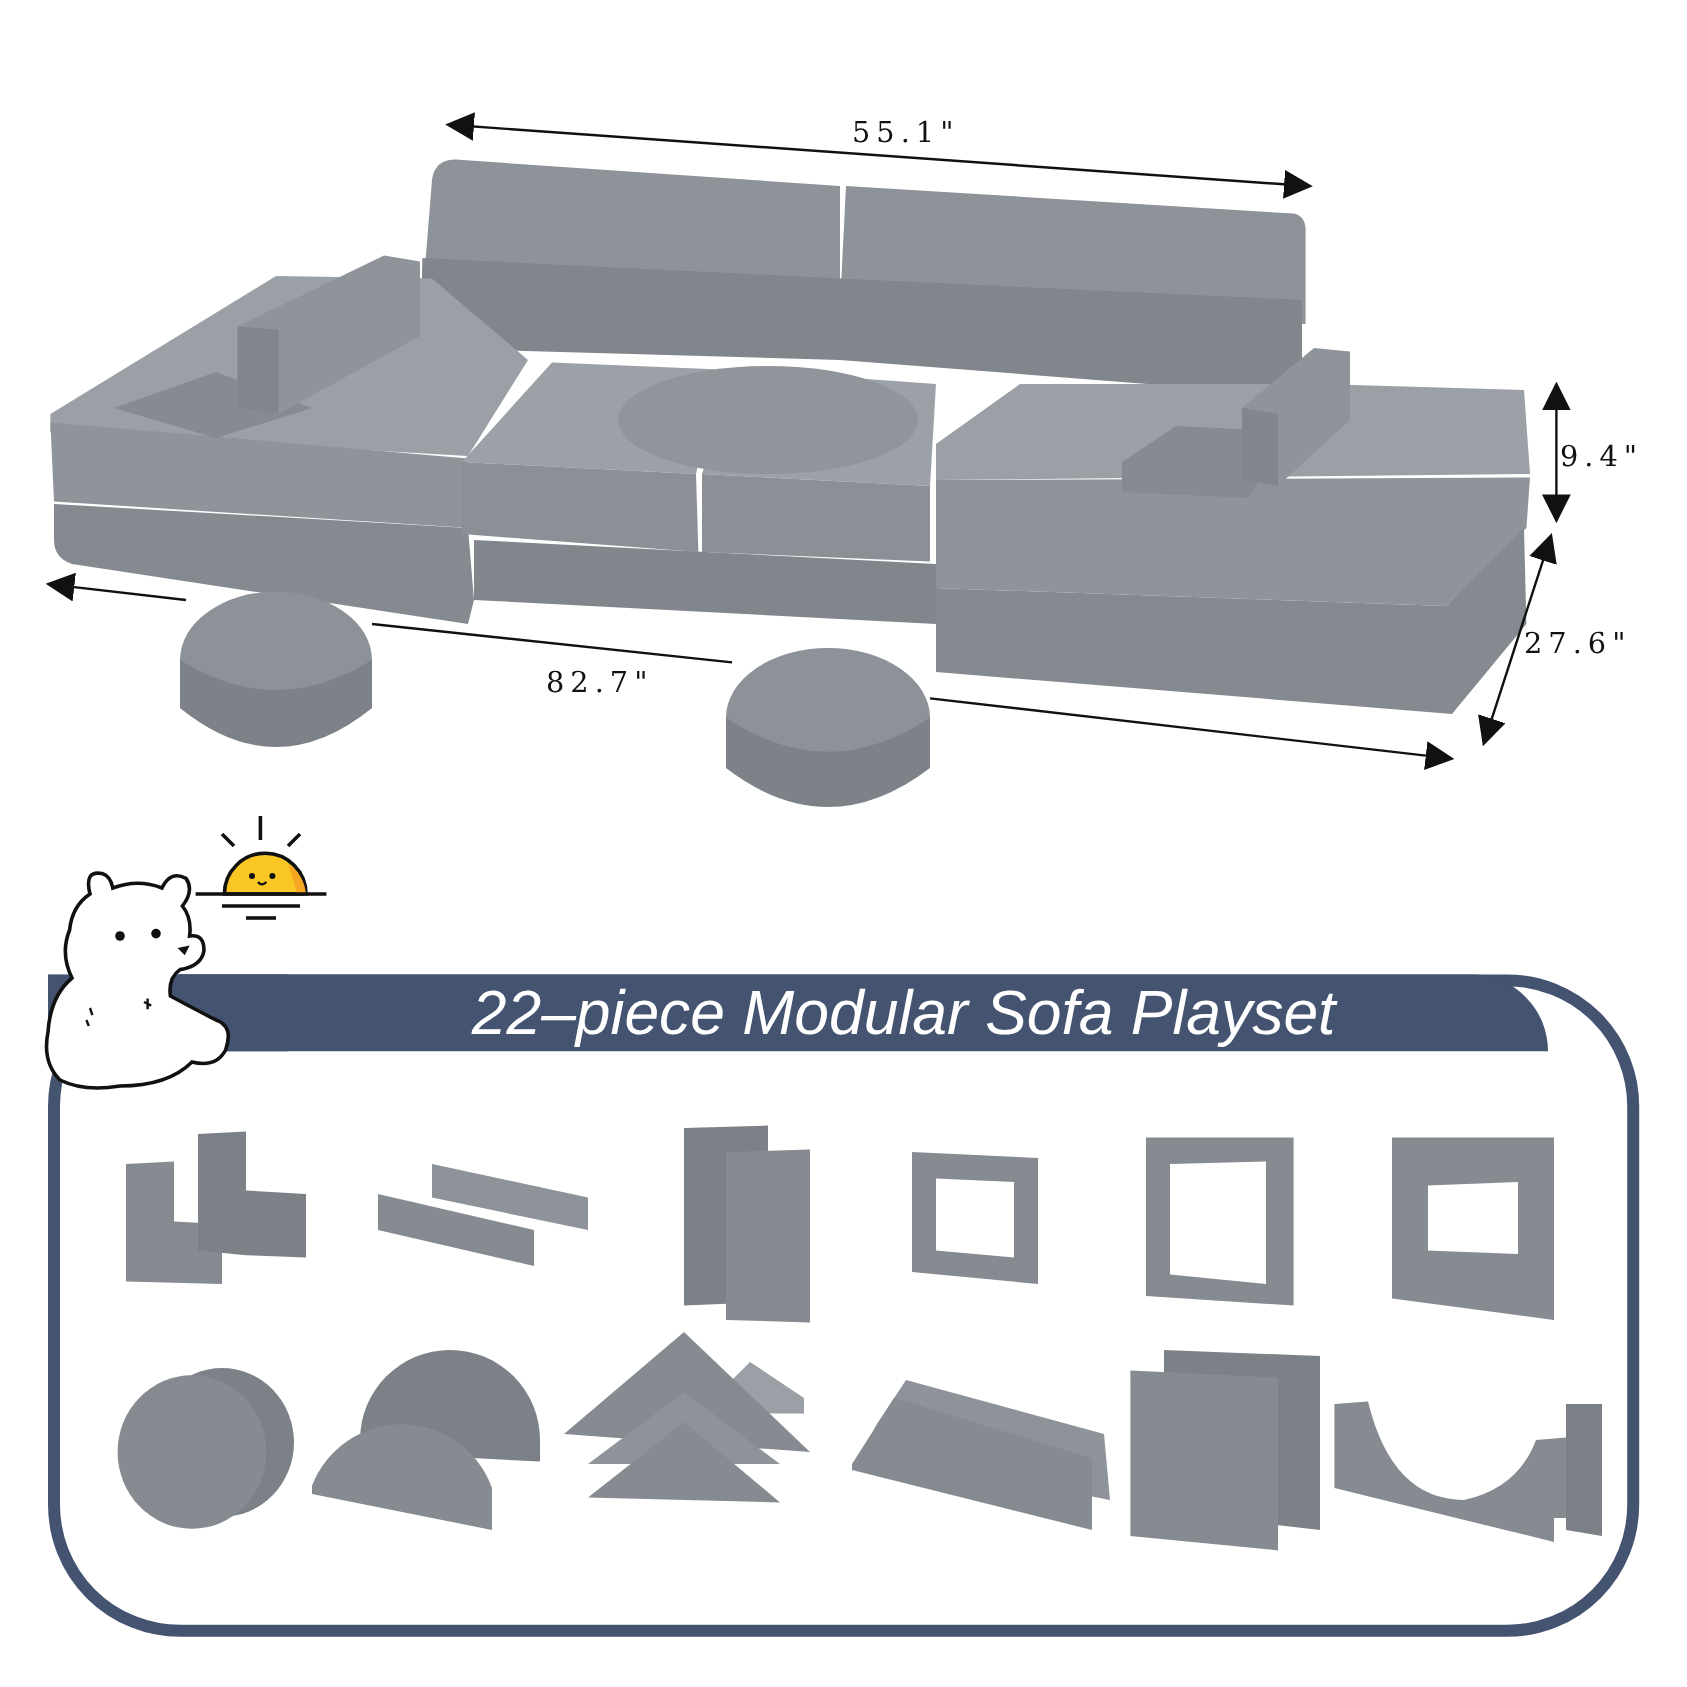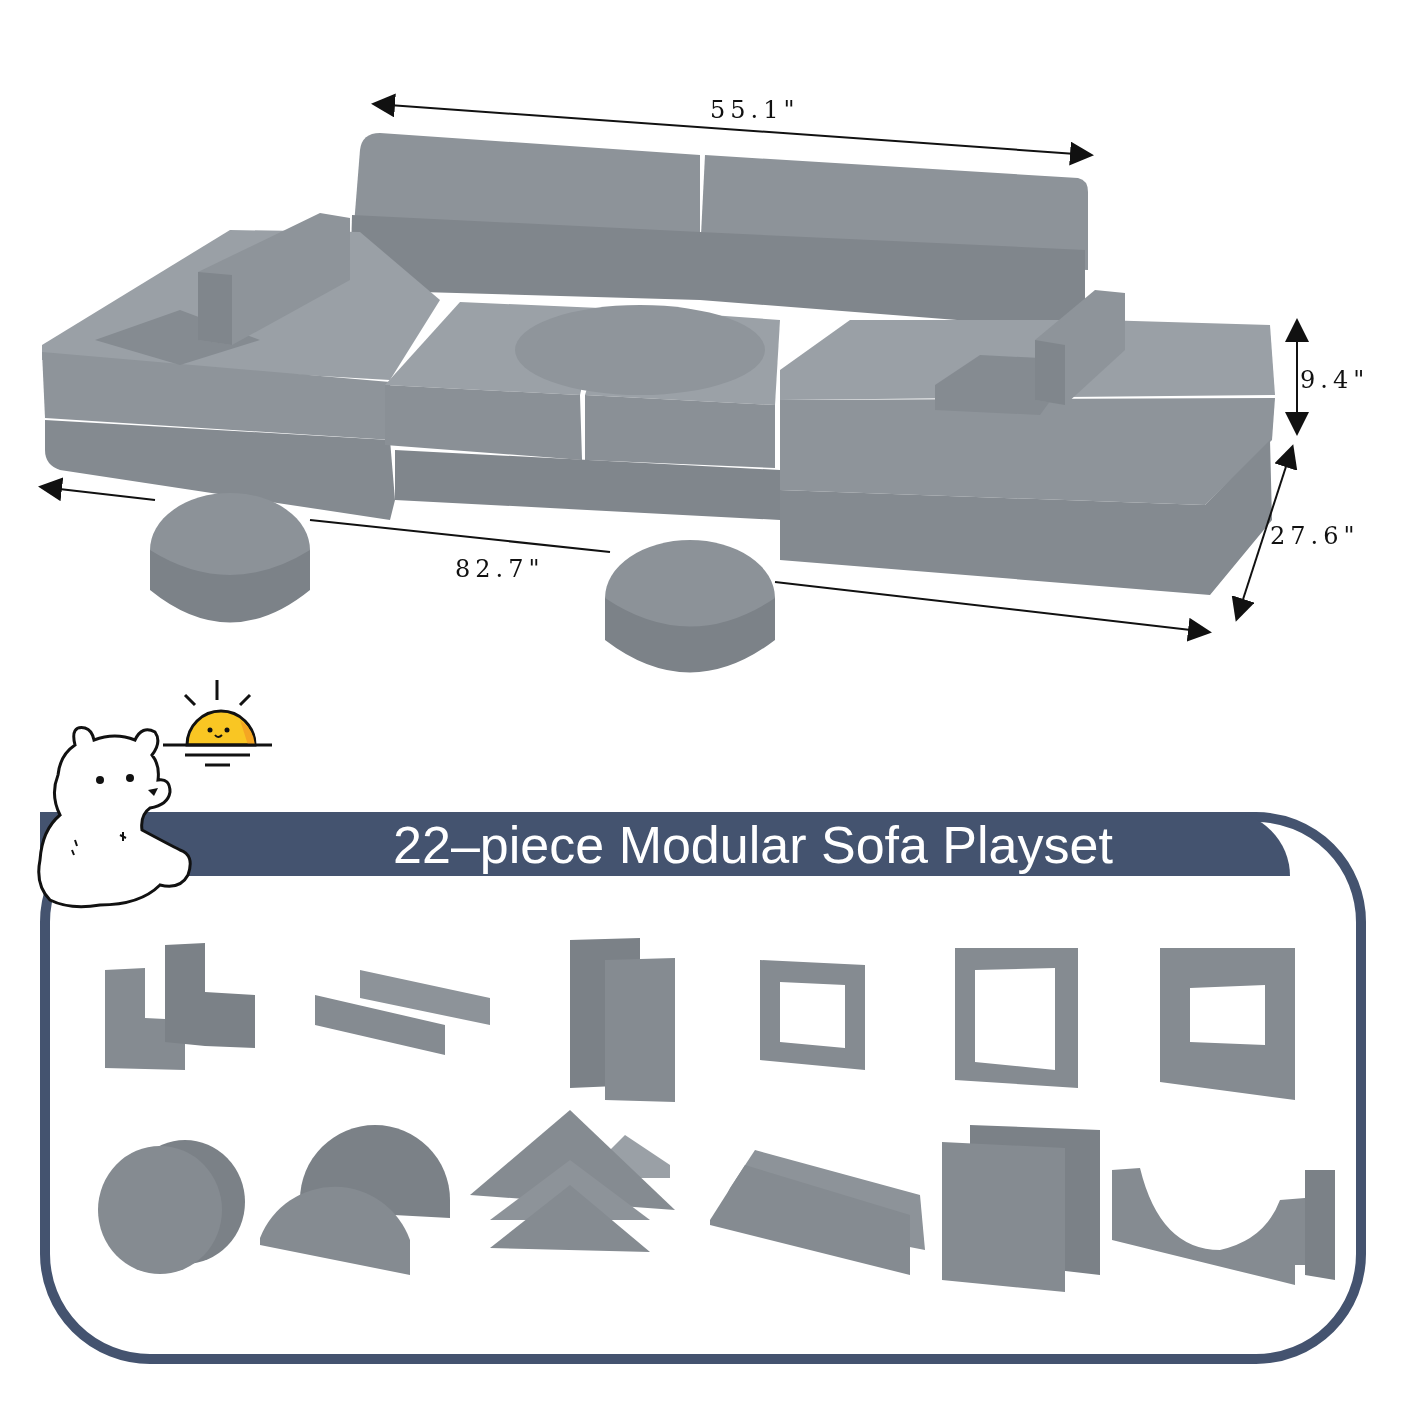--- a/index.html
+++ b/index.html
@@ -15,21 +15,21 @@
     position: absolute; left: 150px; top: 812px; width: 1140px; height: 64px;
     background: #44536f; border-top-right-radius: 80px;
   }
   .banner-cap {
     position: absolute; left: 40px; top: 812px; width: 200px; height: 64px; background: #44536f;
   }
   .title {
     position: absolute; left: 0; top: 812px; width: 1526px; text-align: center;
     font-size: 52px; color: #ffffff; line-height: 66px; letter-spacing: 0px;
   }
-  .title span { position: relative; left: -10px; }
+  .title span { position: relative; left: -10px; font-style: italic; }
   .pieces { position: absolute; left: 80px; top: 920px; width: 1260px; height: 420px; }
 </style>
 </head>
 <body>
 
 <div class="abs" style="left:0;top:0;width:1406px;height:680px;">
   <svg width="1406" height="680" viewBox="0 0 1406 680">
     <defs>
       <marker id="ah" markerWidth="12" markerHeight="12" refX="10" refY="6" orient="auto-start-reverse">
         <path d="M0,0 L12,6 L0,12 z" fill="#111"></path>

